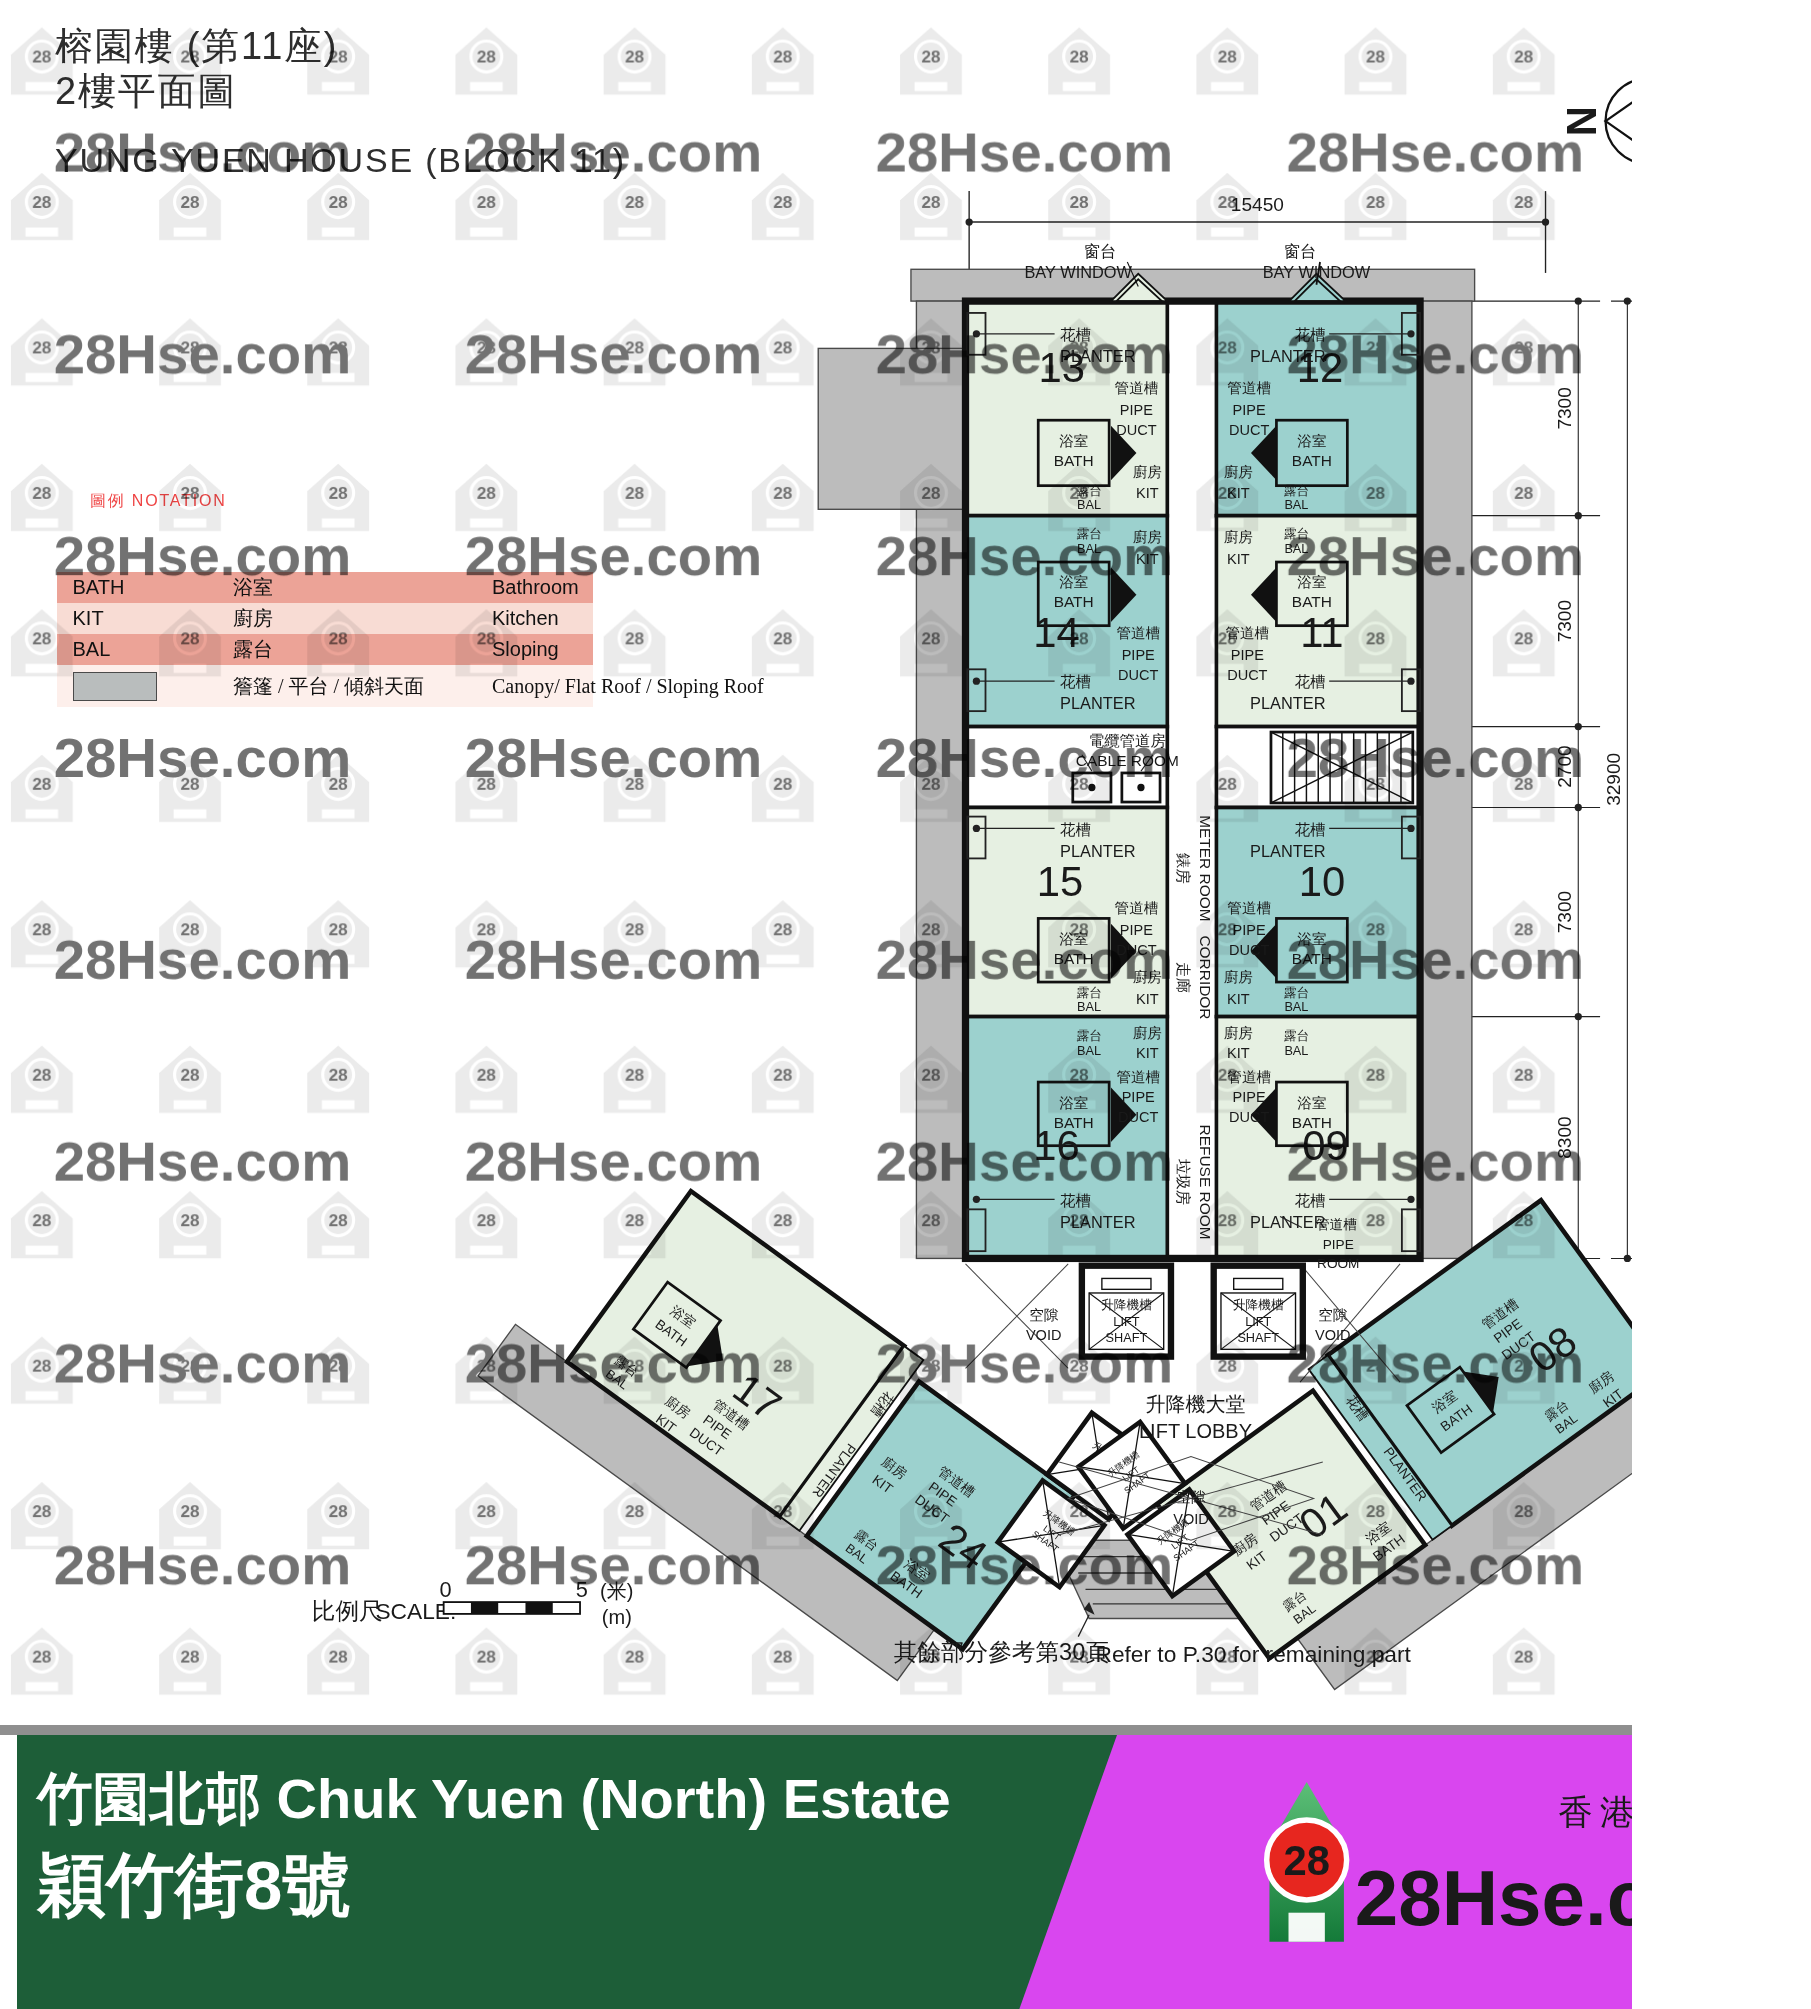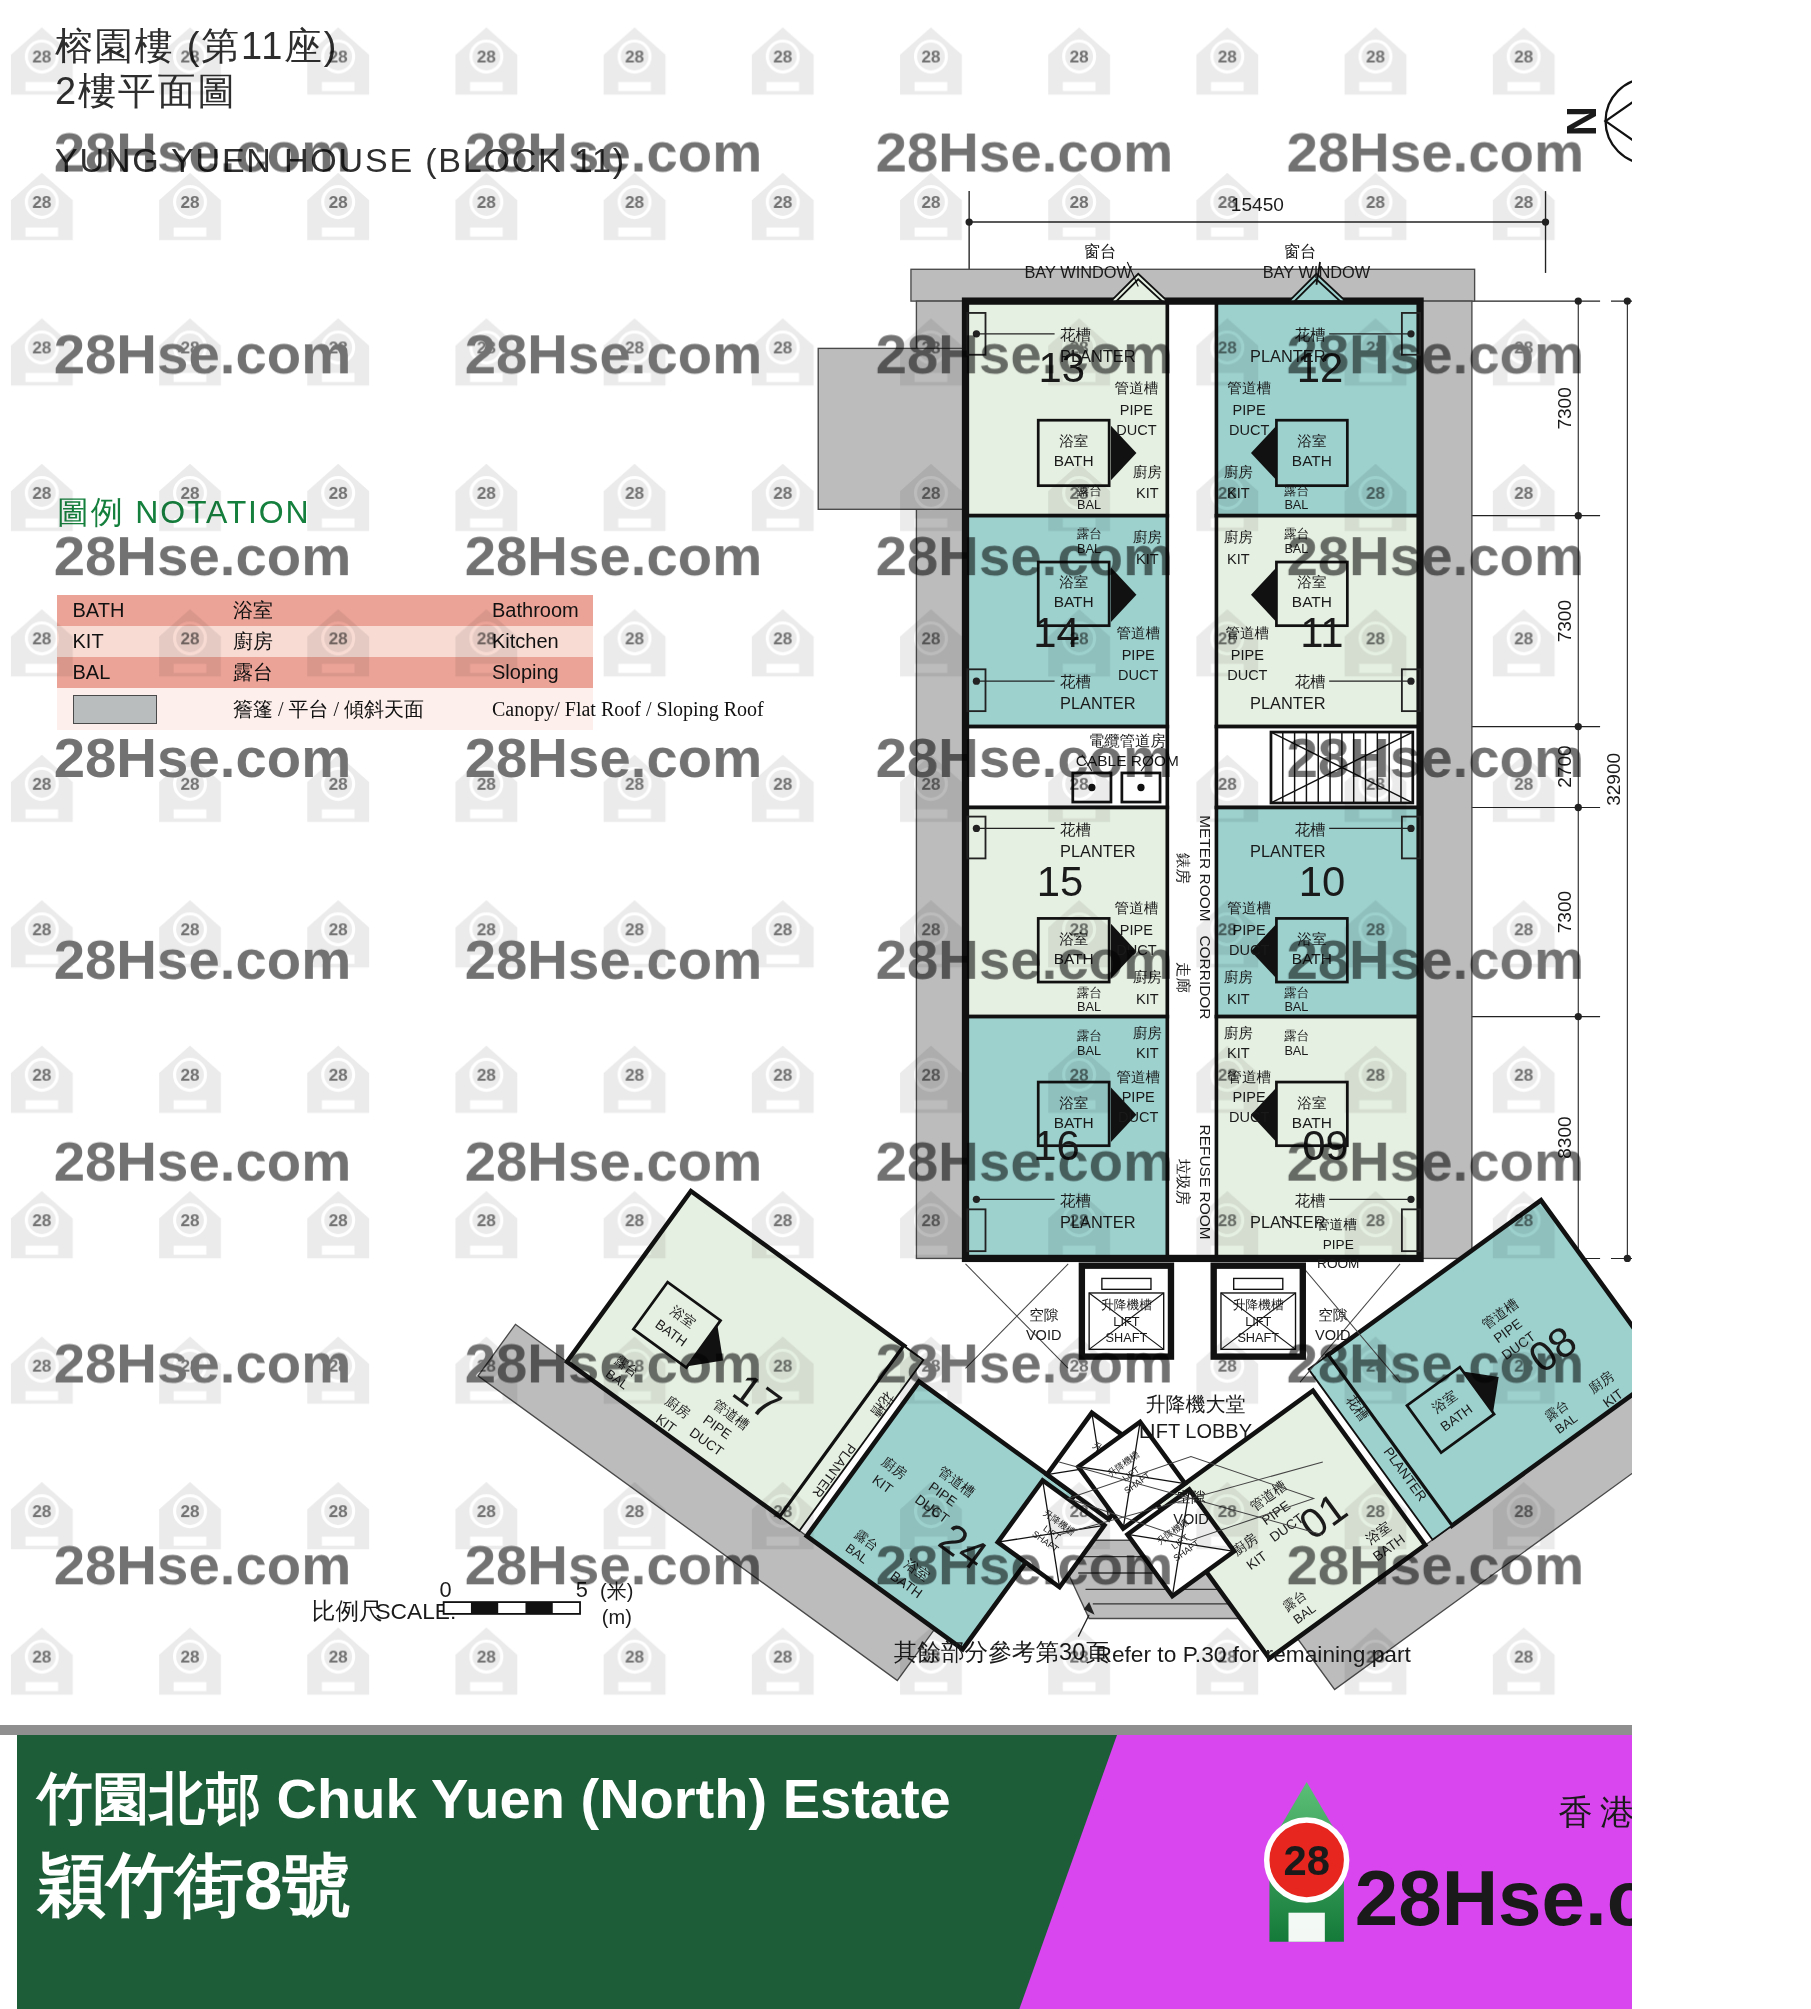--- a/index.html
+++ b/index.html
@@ -6,21 +6,21 @@
   #page{position:relative;width:1632px;height:2009px;background:#ffffff;overflow:hidden;
         font-family:"Liberation Sans",sans-serif;}
   .abs{position:absolute;}
   
   #header{left:55px;top:23.6px;color:#2e2e2e;letter-spacing:1.8px;}
   #header .cnl{font-size:38px;line-height:45px;}
   #header .enl{font-size:34px;line-height:42px;}
   #header .gap{height:25.5px;}
   
   #legend{left:57px;top:491px;}
-  #legend .ltitle{font-size:32px;color:#15803d;letter-spacing:1.8px;margin-bottom:60px;}
+  #legend .ltitle{font-size:16px;color:#ef4444;letter-spacing:1.8px;margin-bottom:60px;margin-left:33px;}
   .lrow{position:relative;width:536px;height:31px;display:flex;align-items:center;font-size:20px;color:#111;}
   .lrow.r1,.lrow.r3{background:#eca397;}
   .lrow.r2{background:#f8dcd4;}
   .lrow.r4{background:#fdefeb;height:42px;font-family:Liberation Serif, serif;}
   .lc1{position:absolute;left:15.5px;white-space:nowrap;}
   .lc2{position:absolute;left:176px;white-space:nowrap;}
   .lc3{position:absolute;left:435px;white-space:nowrap;}
   .swatch{position:absolute;left:15.5px;top:7.3px;width:82px;height:27px;background:#b9bdbd;border:1.8px solid #4a4a4a;}
   
   svg text{font-family:"Liberation Sans",sans-serif;fill:#1a1a1a;}

